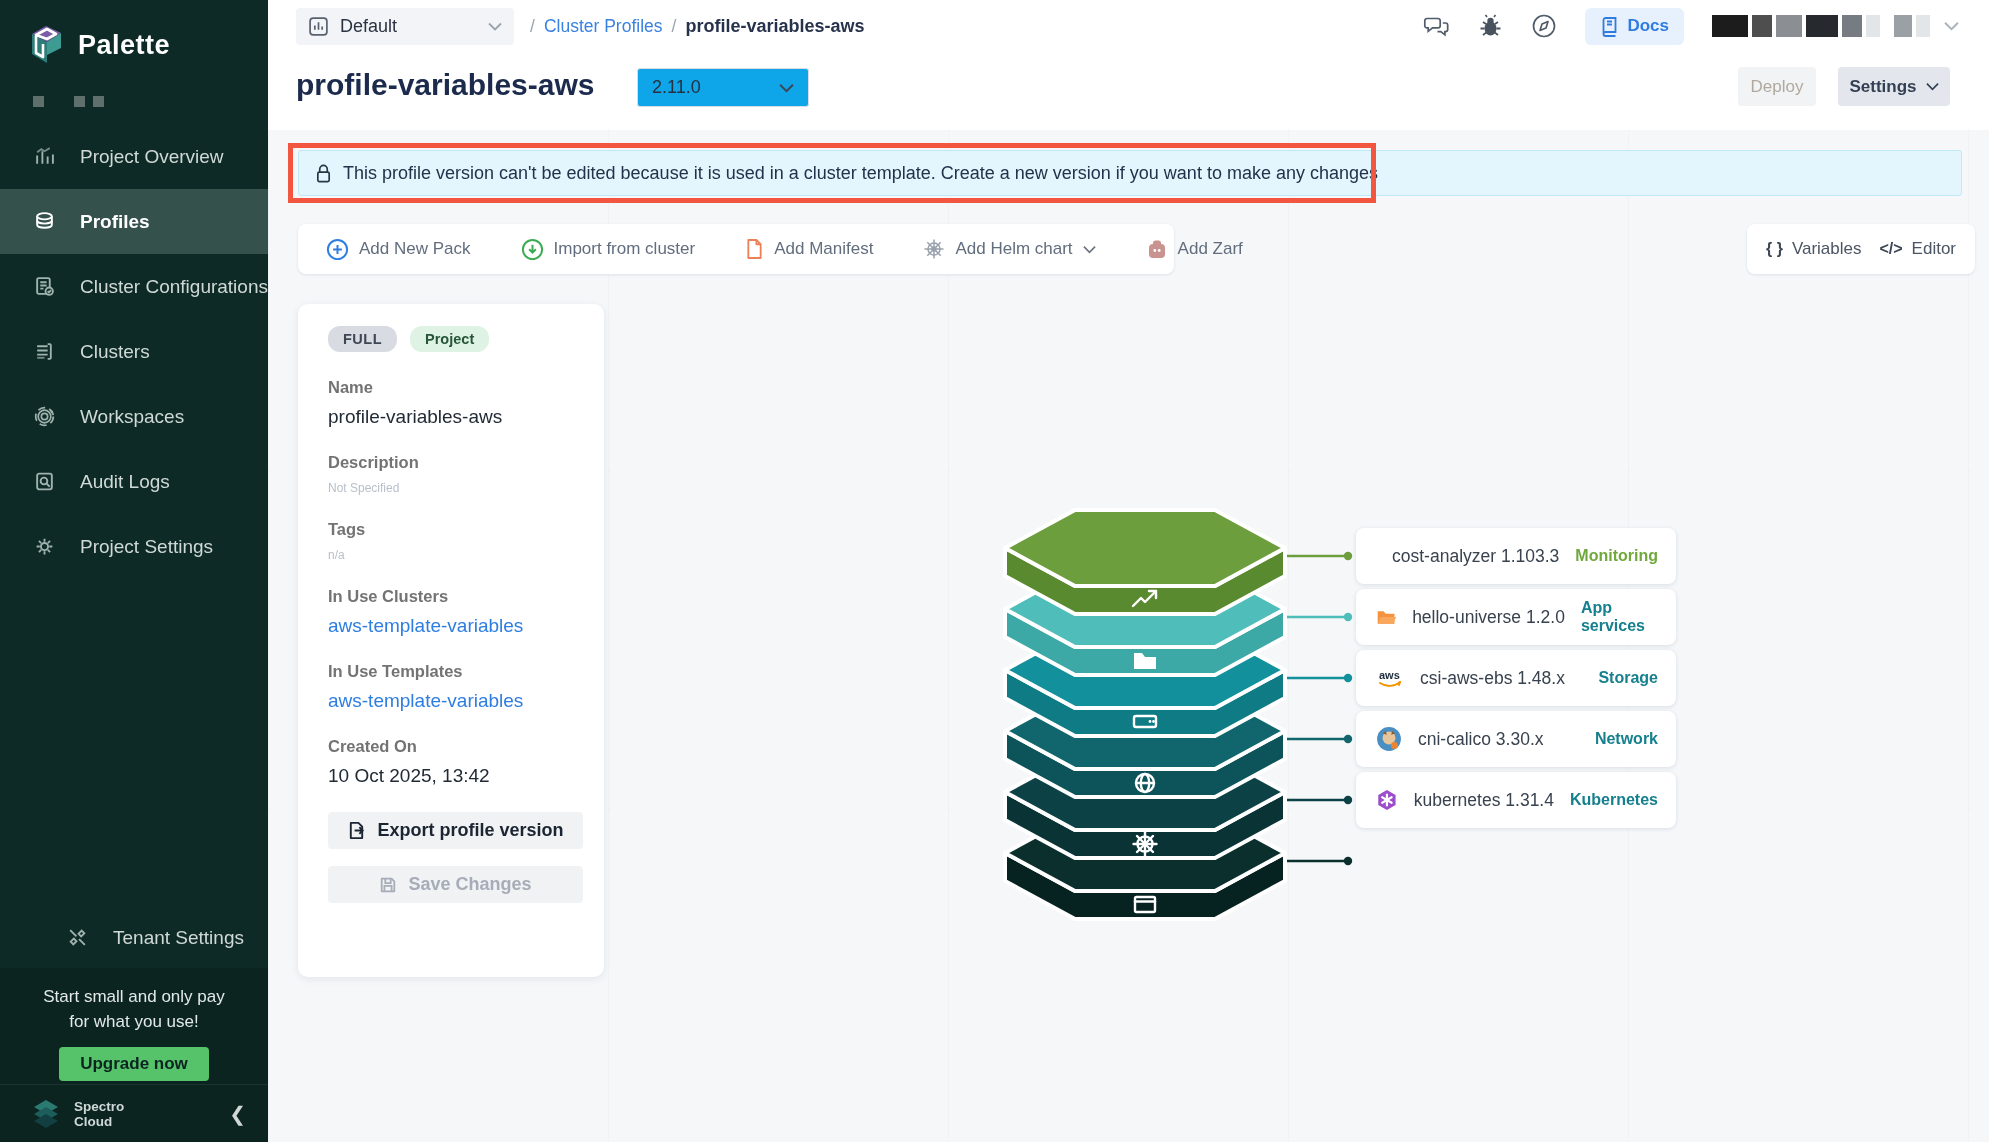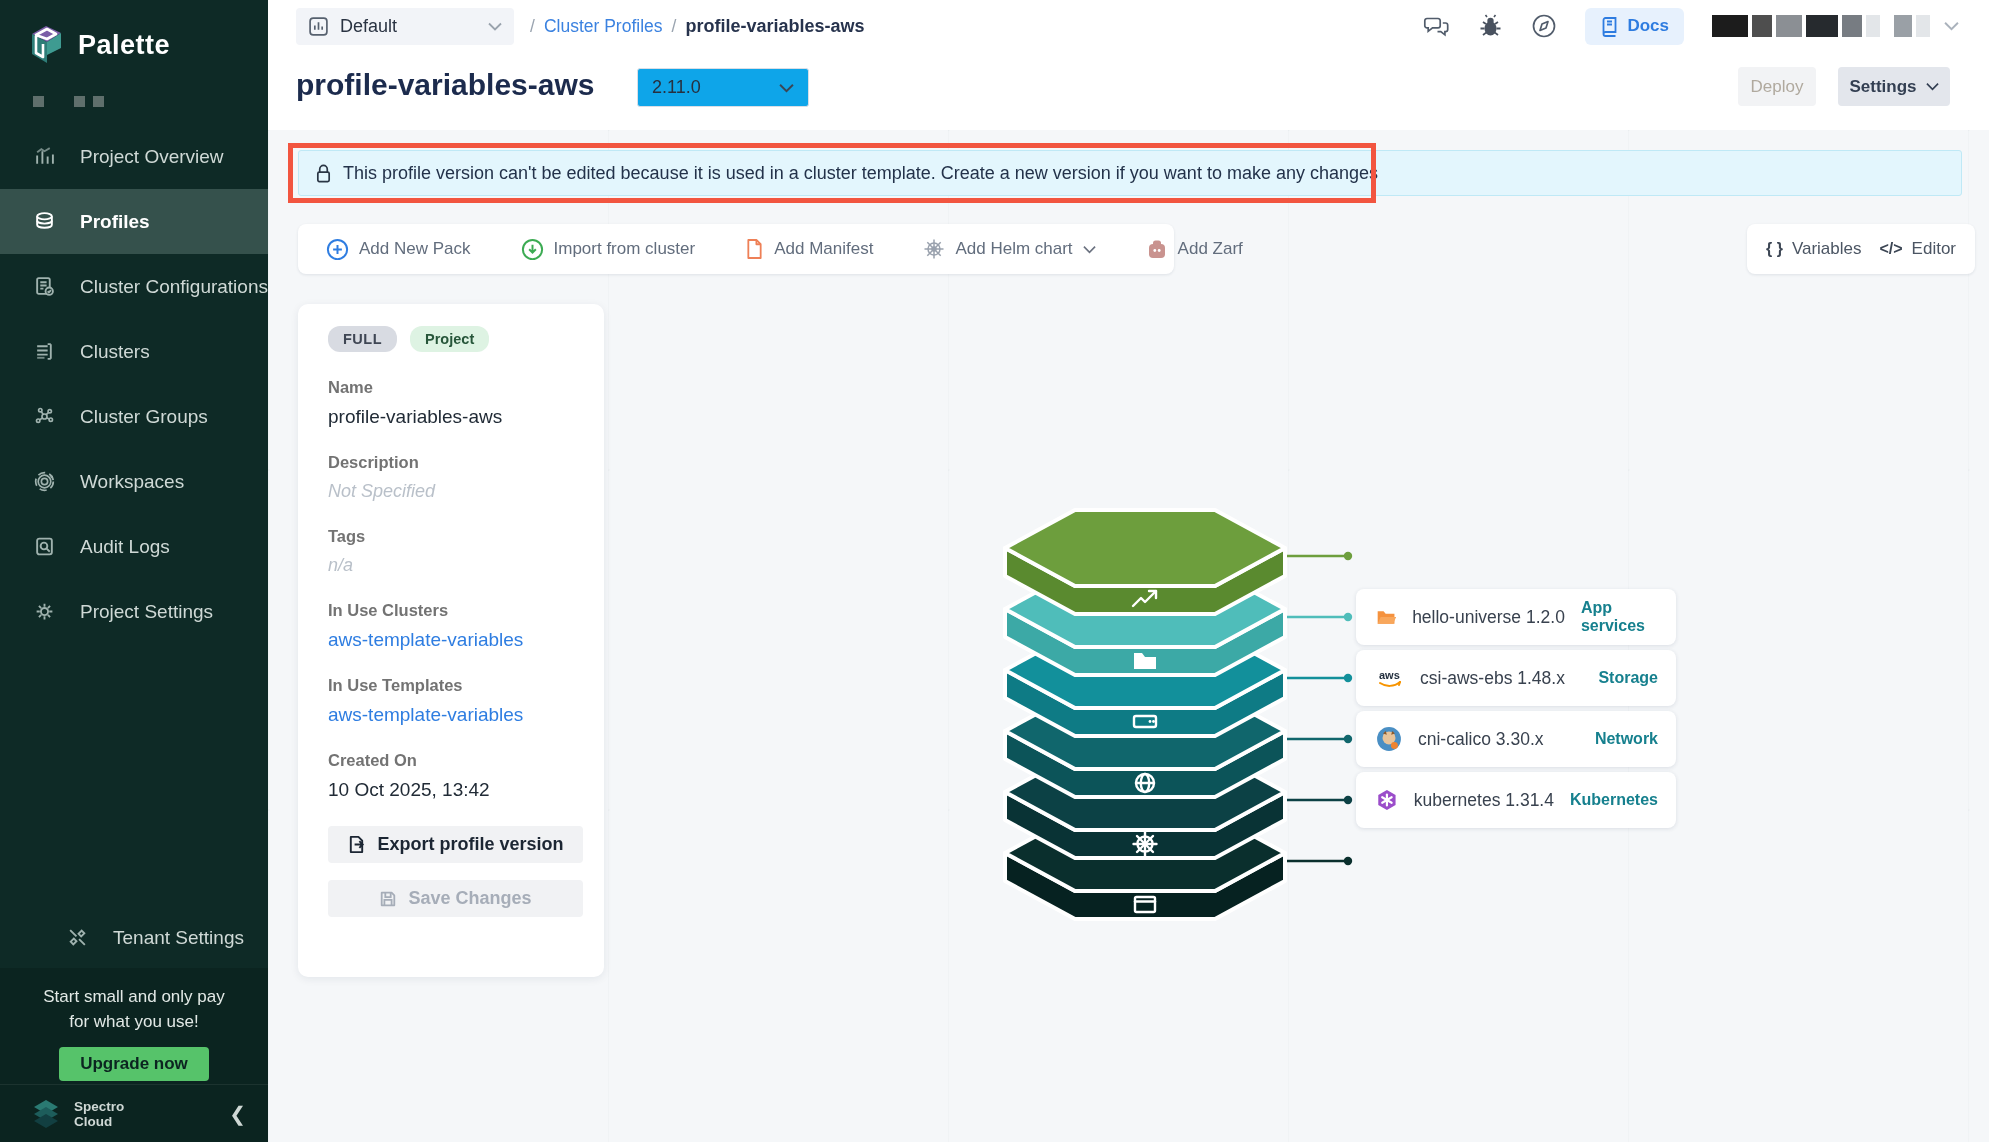--- a/index.html
+++ b/index.html
@@ -90,21 +90,21 @@
   
   #profile-card { position:absolute; left:30px; top:174px; width:306px; height:673px; background:#fff;
     border-radius:10px; box-shadow:0 2px 8px rgba(16,36,66,.08); padding:22px 30px; }
   .badges { display:flex; gap:13px; margin-bottom:26px; }
   .pill { font-size:14.5px; font-weight:bold; border-radius:12px; padding:5px 15px; }
   .pill-full { background:#d8dbe2; color:#3f4654; letter-spacing:.5px; }
   .pill-project { background:#def3e3; color:#27563a; }
   .field { margin-bottom:25px; }
   .f-label { font-size:16.5px; color:#737373; margin-bottom:9px;font-weight:bold; }
   .f-value { font-size:19px; color:#212b36; }
-  .f-empty { font-size:18px; color:#b9c0c9; font-style:italic; }
+  .f-empty { font-size:12px; color:#b9c0c9; }
   .f-link { font-size:19px; color:#2e7de1; cursor:pointer; }
   .card-btn { width:255px; height:37px; border:none; border-radius:4px; background:#f1f2f4;
     display:flex; align-items:center; justify-content:center; gap:11px; font-size:18px; font-weight:bold;
     font-family:"Liberation Sans",sans-serif; cursor:pointer; }
   #export-btn { color:#1c2633; margin-top:10px; }
   #save-btn { color:#a6adb8; margin-top:17px; }
 
   
   #stack-svg { position:absolute; left:727px; top:362px; }
   .hex-side,.hex-top { stroke:#fff; stroke-width:4; stroke-linejoin:round; cursor:pointer; }
@@ -159,31 +159,20 @@
         </svg>
       <span>Cluster Configurations</span>
     </div>
     <div class="nav-item">
       <svg width="21" height="21" viewBox="0 0 20 20" fill="none" stroke-width="1.8">
           <path d="M3 5h10M3 9h10M3 13h10"></path>
           <path d="M16 3v14M13 3h3M13 17h3"></path>
           <path d="M3 16h7" opacity=".7"></path>
         </svg>
       <span>Clusters</span>
-    </div>
-    <div class="nav-item">
-      <svg width="21" height="21" viewBox="0 0 20 20" fill="none" stroke-width="1.6">
-          <circle cx="10" cy="10" r="2.4"></circle>
-          <circle cx="4" cy="14" r="1.6"></circle>
-          <circle cx="16" cy="13" r="1.6"></circle>
-          <circle cx="6" cy="4" r="1.6"></circle>
-          <circle cx="15" cy="5" r="1.6"></circle>
-          <path d="M8.2 11.4 5.3 13M11.9 11.2l2.7 1.2M8.9 8.1 7 5.4M11.6 8.3l2.3-2.2"></path>
-        </svg>
-      <span>Cluster Groups</span>
     </div>
     <div class="nav-item">
       <svg width="21" height="21" viewBox="0 0 20 20" fill="none" stroke-width="1.6">
           <circle cx="10" cy="10" r="3"></circle>
           <circle cx="10" cy="10" r="6"></circle>
           <circle cx="10" cy="10" r="8.4" stroke-dasharray="7 4"></circle>
           <circle cx="16.8" cy="5.5" r="1.2" fill="#9fb2ae" stroke="none"></circle>
         </svg>
       <span>Workspaces</span>
     </div>
@@ -486,20 +475,28 @@
     <g transform="translate(0,0)">
       <path class="hex-side" d="M10,56 L80,94 L220,94 L290,56 L290,84 L220,122 L80,122 L10,84 Z" style="fill: rgb(90, 138, 47);"></path>
       <polygon class="hex-top" points="10,56 80,18 220,18 290,56 220,94 80,94" style="fill: rgb(109, 158, 61);"></polygon>
       <g class="hex-icon" transform="translate(150,108)">
           <polyline points="-12,6 -4,-2 0,2 11,-9"></polyline>
           <polyline points="4,-9 11,-9 11,-2"></polyline>
         </g>
     </g>
   </svg>
 
+  <div class="pack-card" style="top:398px">
+    <svg width="26" height="26" viewBox="0 0 24 24" fill="none" stroke="#3cb54a" stroke-width="2">
+        <path d="M6,18 C2,9 11,2 15,8 C22,6 22,15 14,17 C10,20 8,20 6,18 Z"></path>
+        <path d="M9 14c2-4 6-6 9-6" stroke-width="1.4"></path>
+      </svg>
+    <span class="pack-name"><span>cost-analyzer</span> <span>1.103.3</span></span>
+    <span class="pack-type" style="color: rgb(112, 168, 60);">Monitoring</span>
+  </div>
   <div class="pack-card" style="top:459px">
     <svg width="26" height="26" viewBox="0 0 24 24">
         <path d="M2,5 h7 l2.5,3 H22 v12 H2 z" fill="#f5923e"></path>
         <path d="M2,20 l3.5-8 H24 l-3.5,8 z" fill="#f8a75c"></path>
       </svg>
     <span class="pack-name"><span>hello-universe</span> <span>1.2.0</span></span>
     <span class="pack-type" style="color: rgb(22, 128, 142);">App services</span>
   </div>
   <div class="pack-card" style="top:520px">
     <svg width="28" height="26" viewBox="0 0 28 24">

